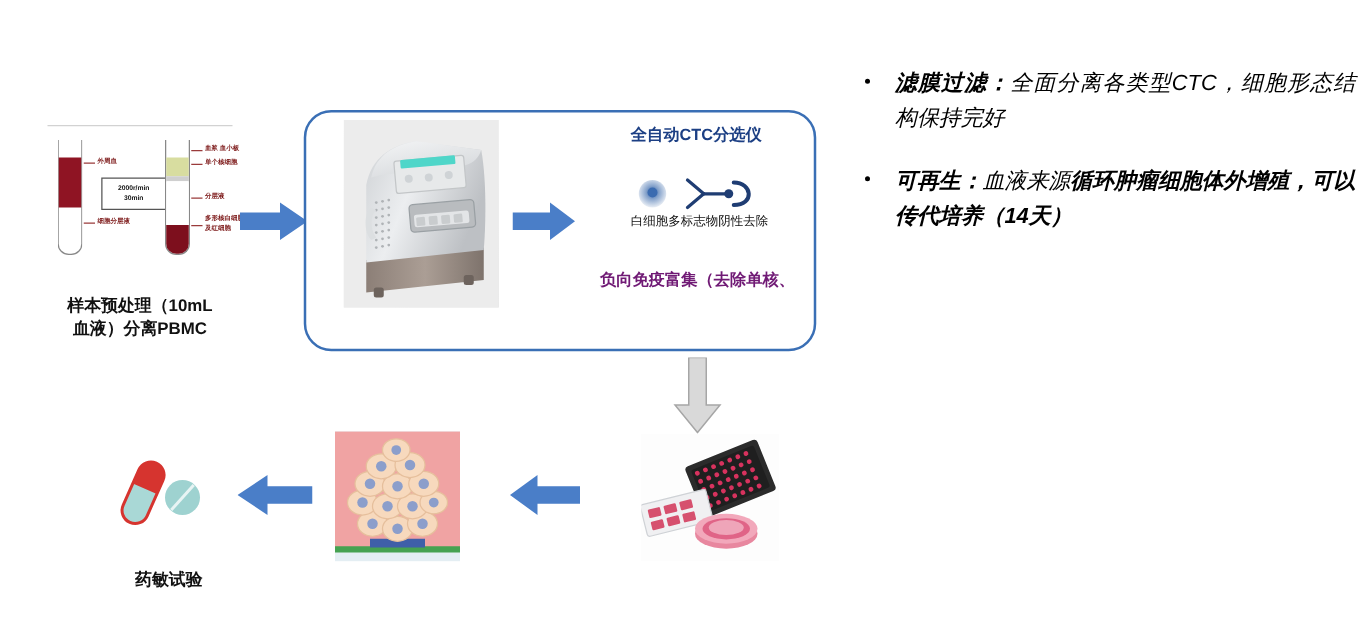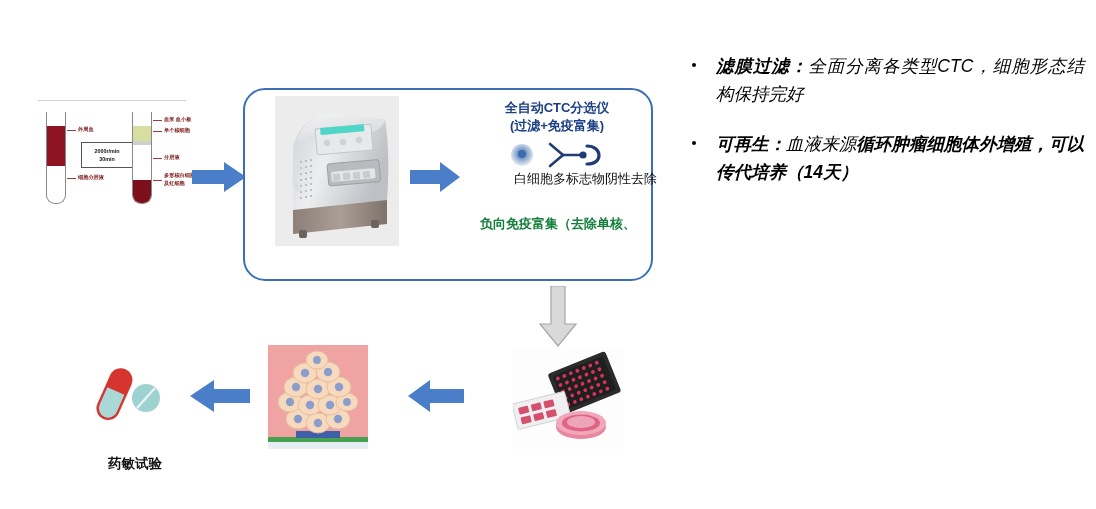--- a/index.html
+++ b/index.html
@@ -120,32 +120,32 @@
     text-align: center;
     font-weight: bold;
     font-size: 13px;
     line-height: 1.35;
     color: #1c3f84;
   }
   #ab-icon { position: absolute; left: 505px; top: 140px; width: 106px; height: 30px; }
   #ab-caption {
     position: absolute;
     left: 462px; top: 170px; width: 195px;
-    text-align: right;
-    font-size: 13px;
+    text-align: center;
+    font-size: 10px;
     color: #111;
   }
   #neg-enrich {
     position: absolute;
     left: 458px; top: 215px; width: 200px;
     text-align: center;
     font-weight: bold;
     font-size: 13px;
     line-height: 1.4;
-    color: #15803d;
+    color: #701a75;
   }
 
   
   #sphere-fig {
     position: absolute;
     left: 268px; top: 345px;
     width: 100px; height: 104px;
     overflow: hidden;
     background: #eaf2f6;
   }
@@ -229,20 +229,24 @@
       <div class="tinylabel" style="left:128px; top:16px;">血浆 血小板</div>
       <div class="leader" style="left:117px; top:31px; width:9px;"></div>
       <div class="tinylabel" style="left:128px; top:27px;">单个核细胞</div>
       <div class="leader" style="left:117px; top:58px; width:9px;"></div>
       <div class="tinylabel" style="left:128px; top:54px;">分层液</div>
       <div class="leader" style="left:117px; top:80px; width:9px;"></div>
       <div class="tinylabel" style="left:128px; top:72px;">多形核白细胞</div>
       <div class="tinylabel" style="left:128px; top:80px;">及红细胞</div>
     </div>
 
+    <div class="caption" style="left:28px; top:236px; width:168px;">
+      <div>样本预处理（10mL</div>
+      <div>血液）分离PBMC</div>
+    </div>
 
     <svg class="arrow-right" style="left:192px; top:160px;" width="56" height="34">
       <polygon points="0,10 32,10 32,2 54,17 32,32 32,24 0,24" fill="#4a7ec8"></polygon>
     </svg>
 
     <div id="sorter-box"></div>
 
     <div id="instrument">
       <svg width="124" height="150" viewBox="0 0 124 150">
         <defs>
@@ -310,21 +314,20 @@
             <circle cx="36" cy="100" r="1.1"></circle>
         </g>
 
         <path d="M22,70 C16,74 16,90 22,96 L26,94 C21,88 21,76 26,72 Z" fill="#dcdfe1"></path>
       </svg>
     </div>
 
 
     <div id="right-head">
       <div>全自动CTC分选仪</div>
-      <div>(过滤+免疫富集)</div>
     </div>
 
     <svg id="ab-icon" viewBox="0 0 106 30">
       <defs>
         <radialGradient id="cellg" cx="0.5" cy="0.45" r="0.55">
           <stop offset="0" stop-color="#2f5fa8"></stop>
           <stop offset="0.45" stop-color="#8aa6cd"></stop>
           <stop offset="1" stop-color="#e9eef5"></stop>
         </radialGradient>
       </defs>

